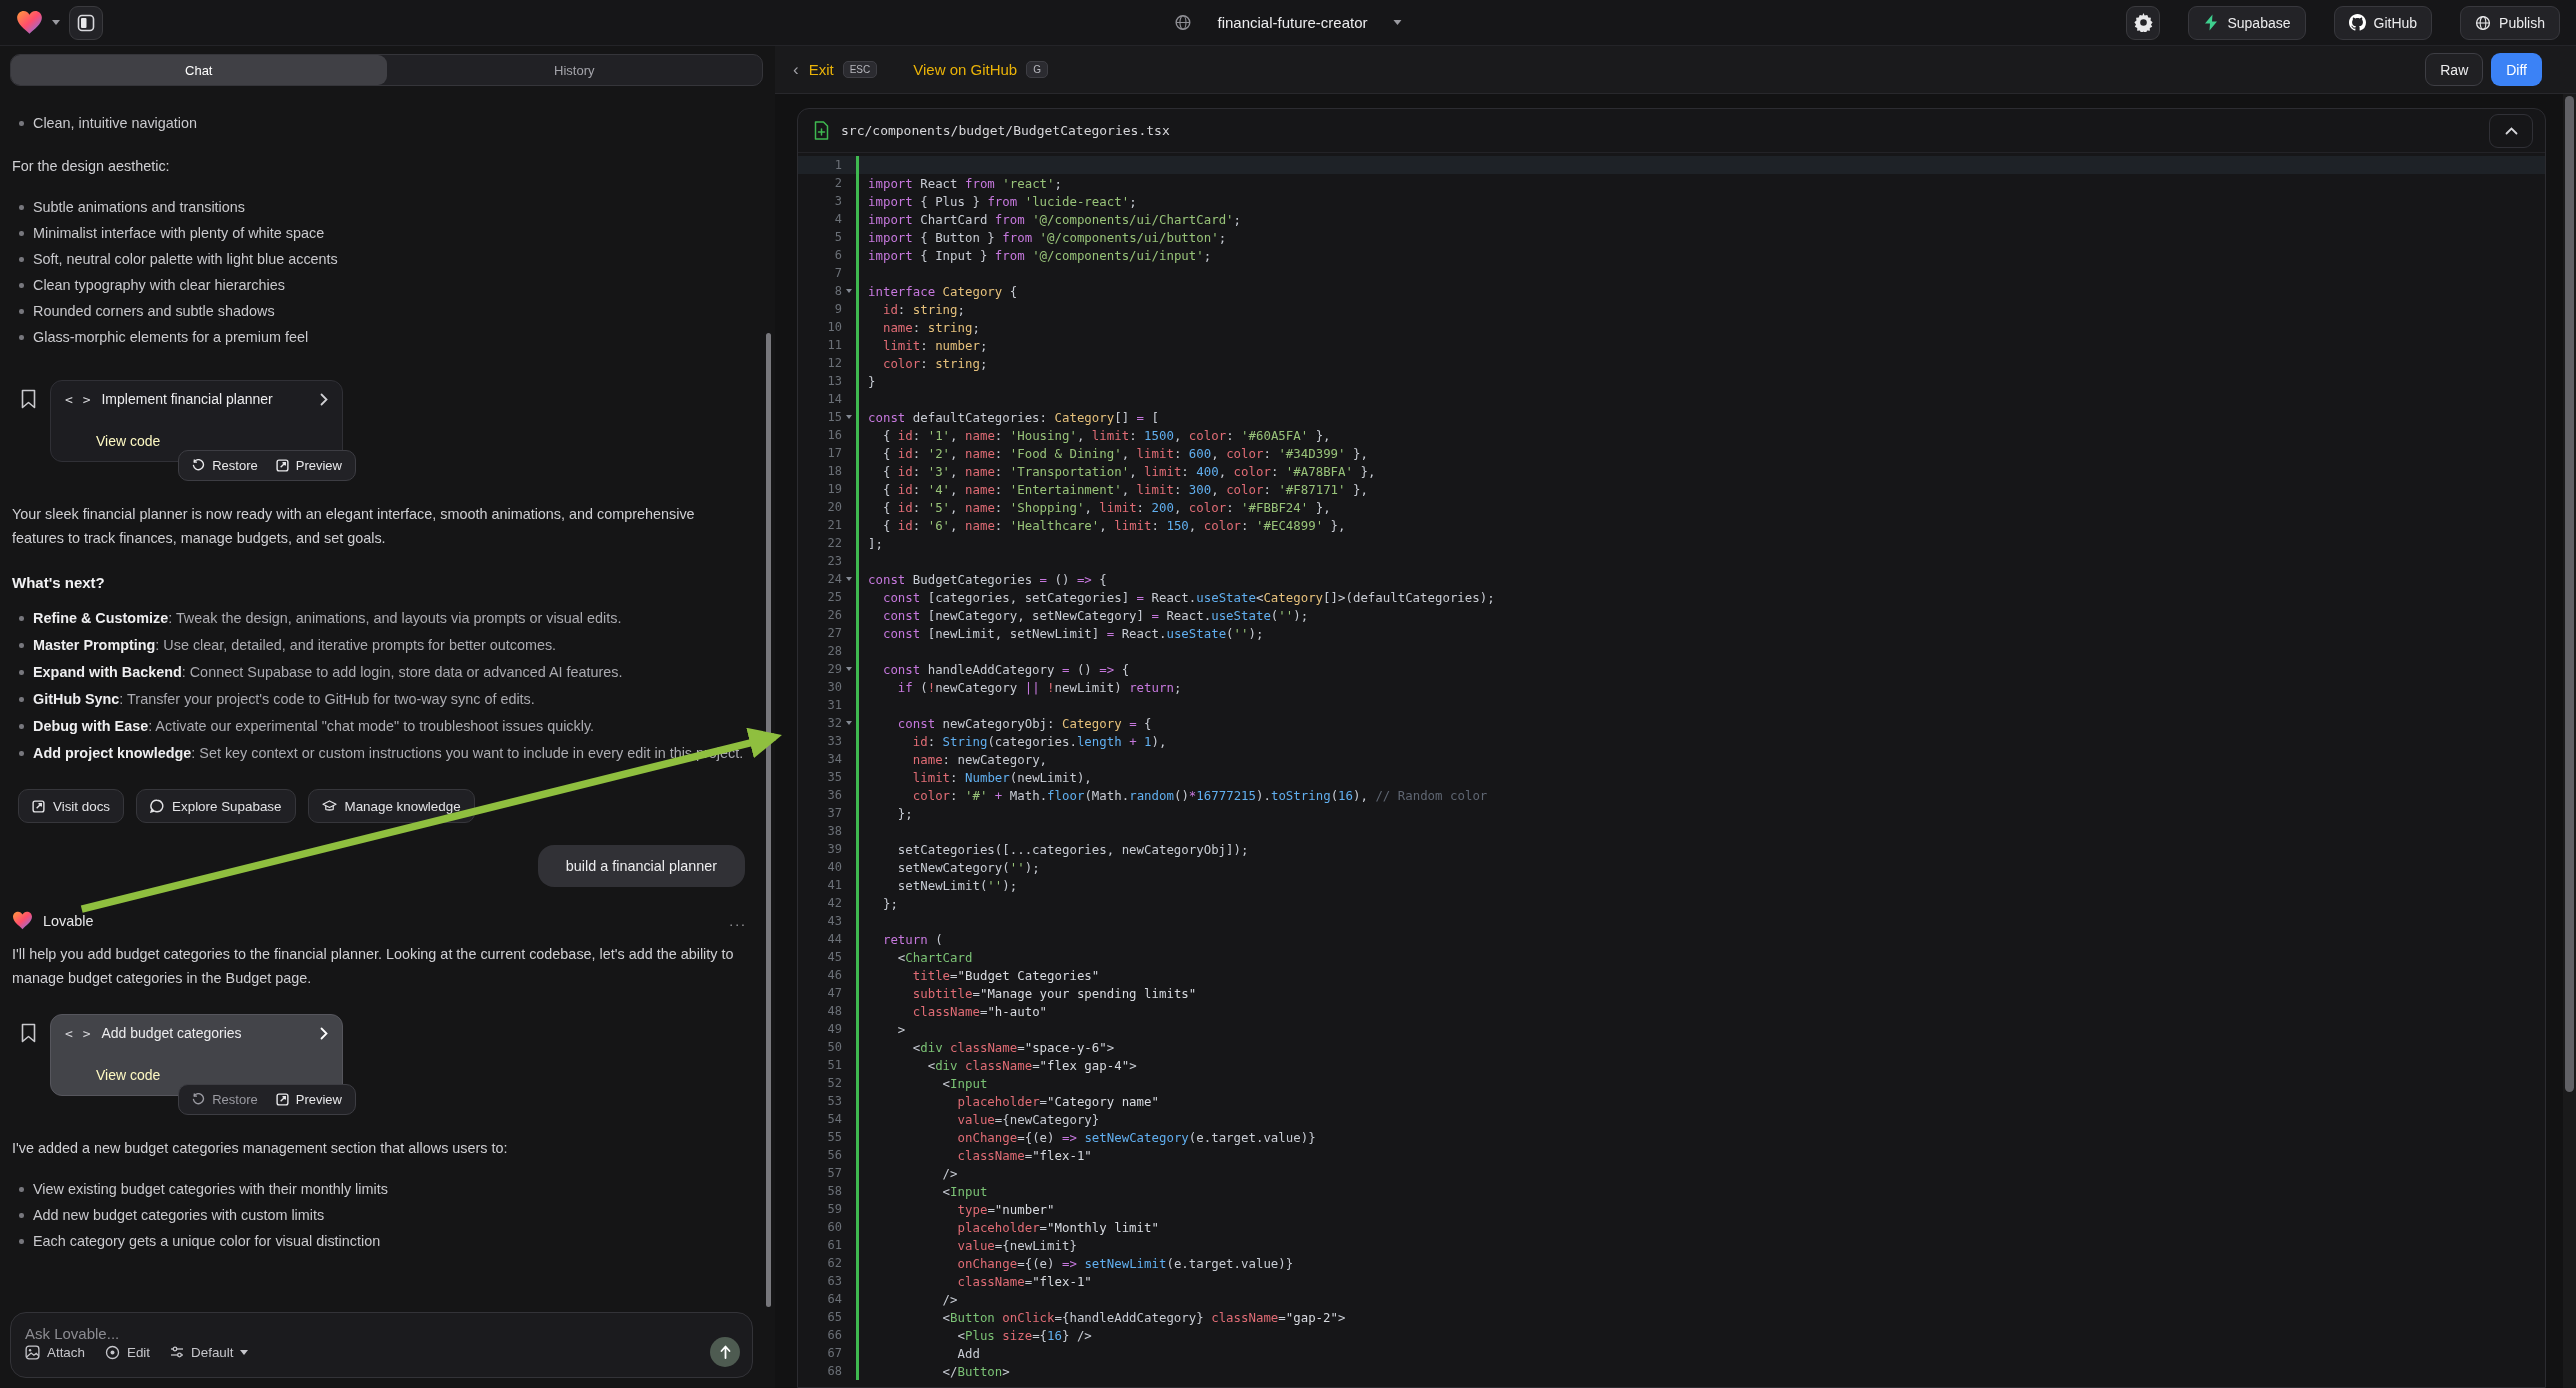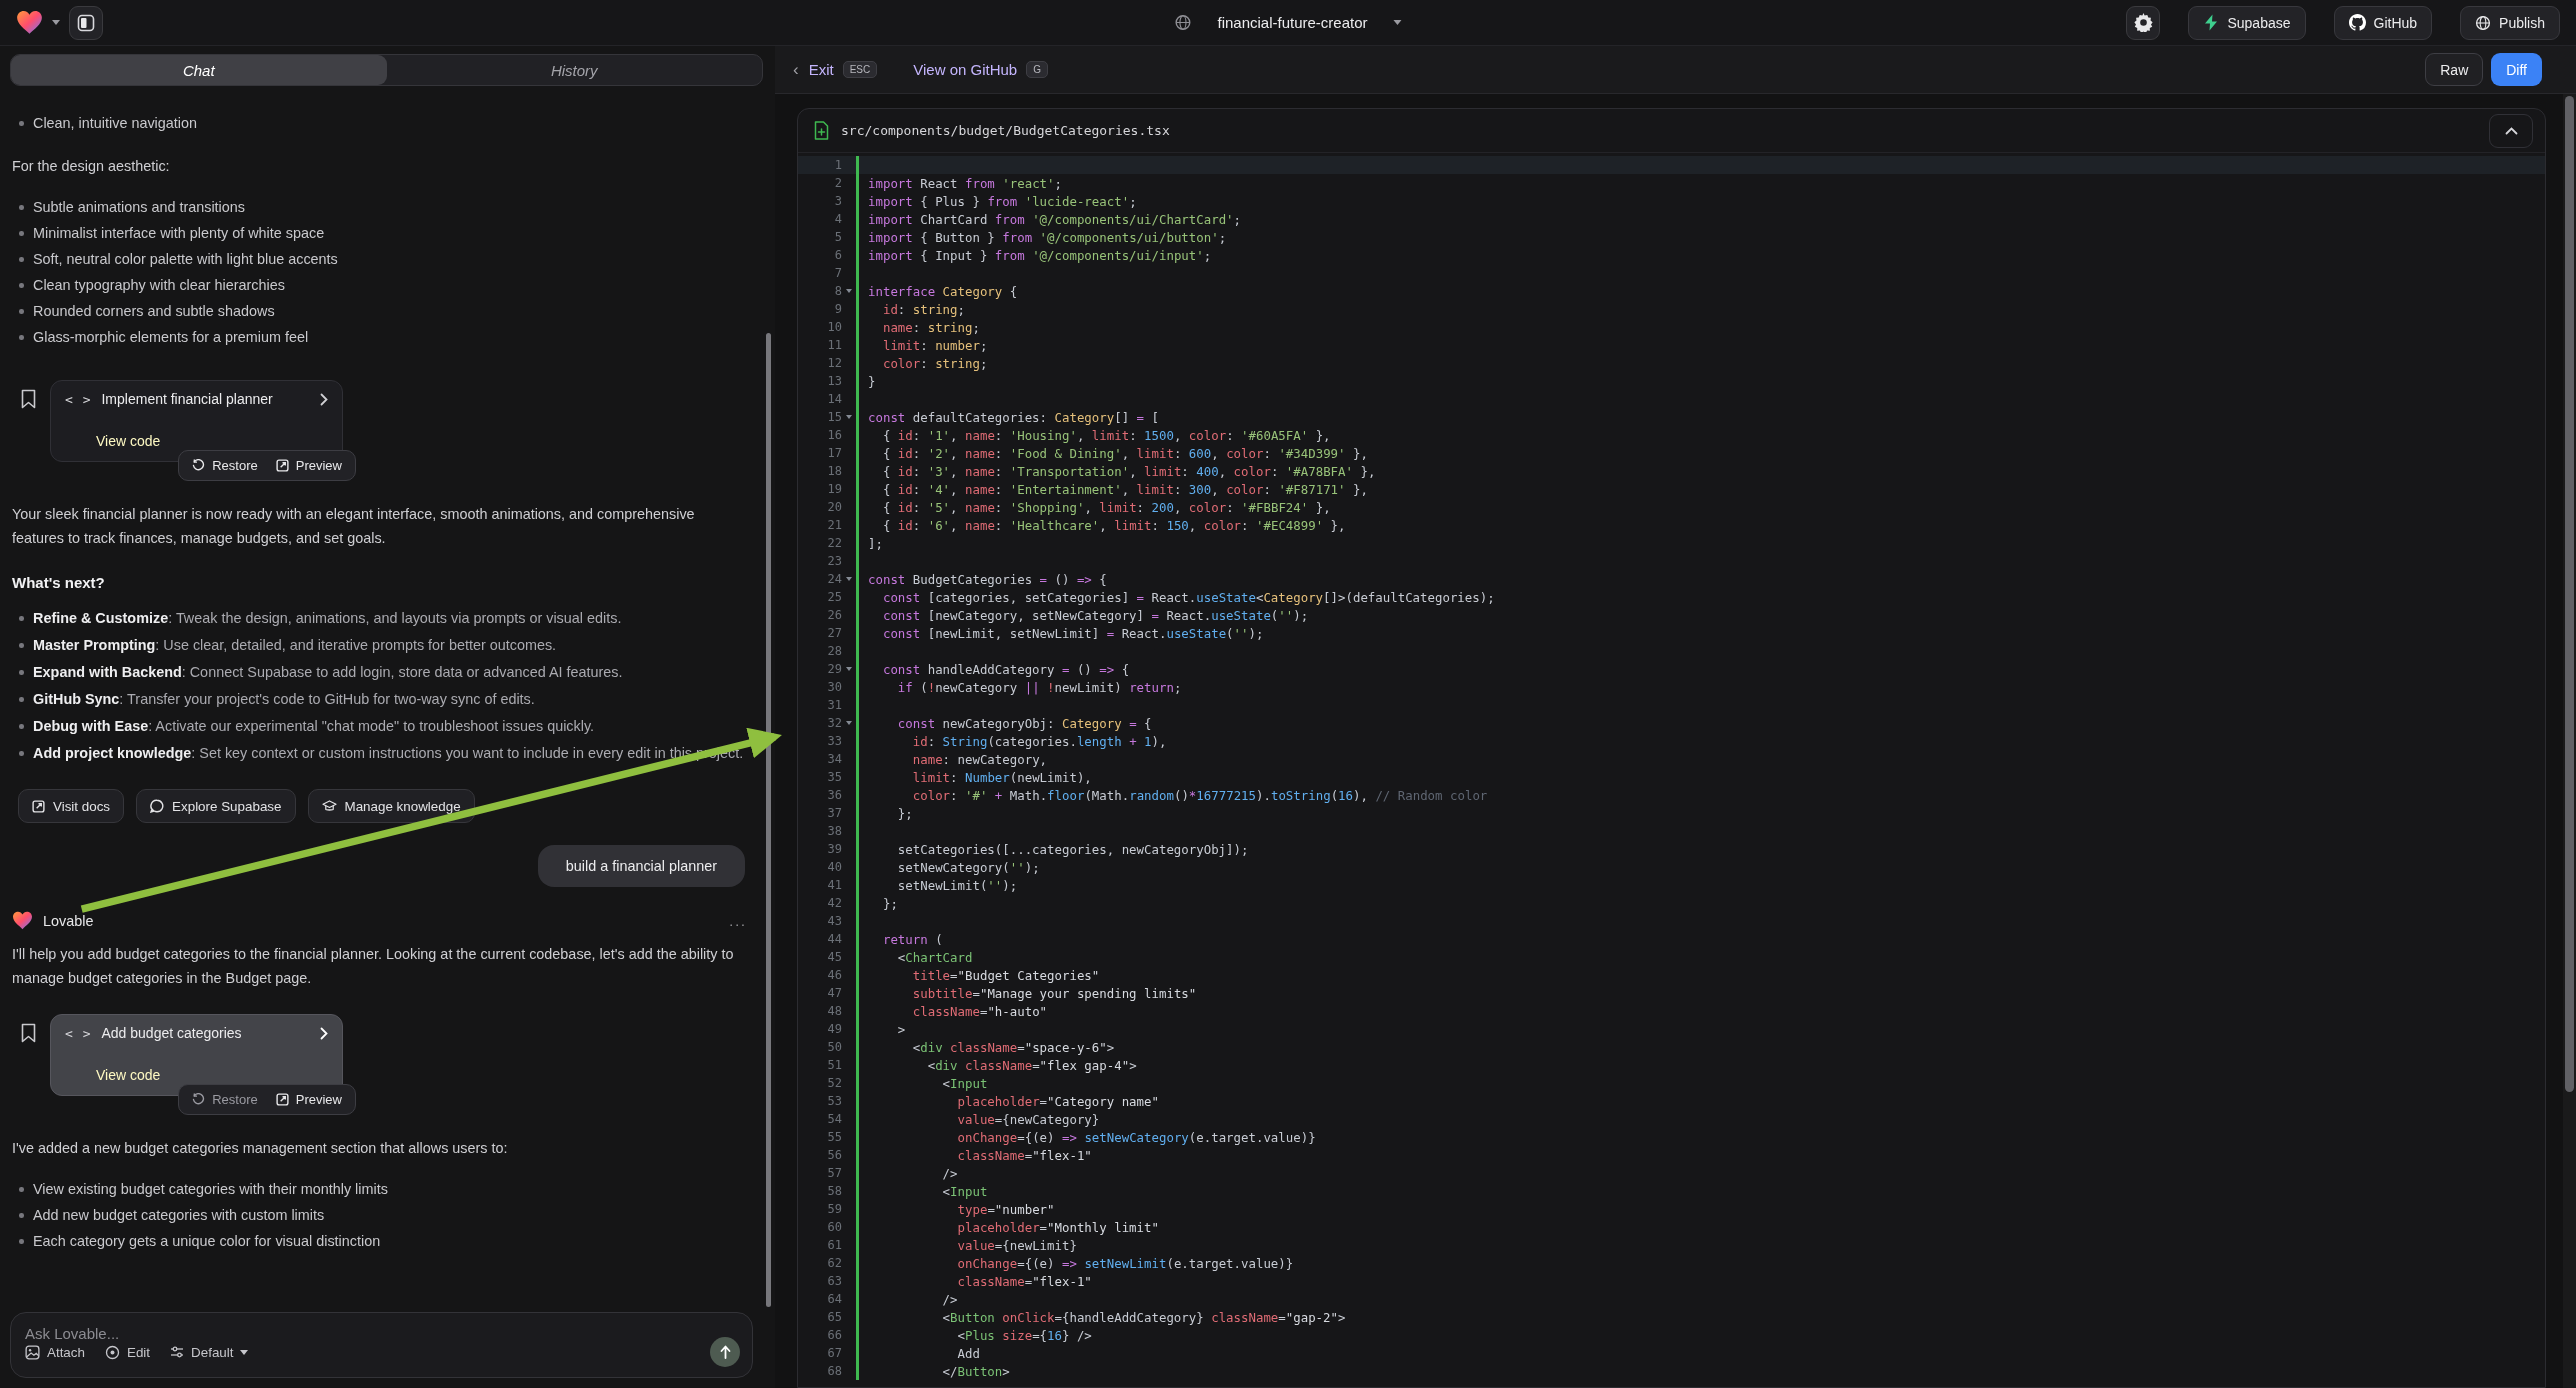--- a/index.html
+++ b/index.html
@@ -12,21 +12,21 @@
   .topbar-left { display:flex; align-items:center; gap:9px; }
   .icon-btn { width:34px; height:34px; border:1px solid #3a3a3e; background:#232327; border-radius:9px; display:flex; align-items:center; justify-content:center; color:#d8d8dc; }
   .topbar-center { position:absolute; left:50%; transform:translateX(-50%); display:flex; align-items:center; gap:26px; font-size:15px; color:#ececee; }
   .topbar-right { margin-left:auto; display:flex; align-items:center; gap:28px; }
   .tb-btn { height:34px; padding:0 14px; border:1px solid #38383d; background:#232327; border-radius:9px; color:#ececee; font-size:14px; display:flex; align-items:center; gap:8px; }
   .caret-down { width:0; height:0; border-left:4.5px solid transparent; border-right:4.5px solid transparent; border-top:5px solid #9a9aa0; }
 
   
   .chat-panel { position:absolute; top:46px; left:0; width:775px; bottom:0; background:#151516; z-index:5; }
   .tabbar { margin:8px 12px 0 10px; height:32px; background:#212125; border:1px solid #35353a; border-radius:10px; display:flex; }
-  .tab { flex:1; display:flex; align-items:center; justify-content:center; font-size:15px; color:#a4a4aa; border-radius:9px;font-style:italic; }
+  .tab { flex:1; display:flex; align-items:center; justify-content:center; font-size:13px; color:#a4a4aa; border-radius:9px; }
   .tab.active { background:#404045; color:#ffffff; }
   .chat-scroll { position:absolute; top:48px; left:0; right:0; bottom:104px; padding:10px 24px 0 12px; overflow:hidden; display:flex; flex-direction:column; }
 
   .blist { list-style:none; }
   .blist li { position:relative; padding-left:21px; line-height:26px; font-size:14.4px; color:#c9c9cd; }
   .blist li::before { content:""; position:absolute; left:7px; top:11px; width:4.5px; height:4.5px; border-radius:50%; background:#77777d; }
   .msg-p { font-size:14.4px; line-height:24px; color:#cfcfd3; max-width:737px; }
   .heading { font-size:15px; font-weight:bold; color:#f2f2f4; }
   .wn li { line-height:27px; color:#ababb1; }
   .wn b { color:#eeeef0; }
@@ -56,21 +56,21 @@
   .composer-row { position:absolute; left:14px; right:12px; bottom:10px; display:flex; align-items:center; gap:20px; color:#c6c6cb; font-size:13.4px; }
   .c-item { display:flex; align-items:center; gap:7px; }
   .send-btn { margin-left:auto; width:30px; height:30px; border-radius:50%; background:#4e5b51; display:flex; align-items:center; justify-content:center; color:#fff; }
 
   .chat-thumb { position:absolute; right:4px; top:287px; width:5px; height:974px; background:#77777c; border-radius:3px; z-index:8; }
 
   
   .code-panel { position:absolute; top:46px; left:775px; right:0; bottom:0; background:#121213; }
   .code-header { height:48px; display:flex; align-items:center; padding:0 22px 0 18px; background:#1a1a1c; border-bottom:1px solid #28282c; }
   .chev { color:#a0a0a6; font-size:17px; }
-  .hdr-label { font-size:15px; color:#c4b5fd; margin-left:10px; }
+  .hdr-label { font-size:15px; color:#eab308; margin-left:10px; }
   kbd.badge { border:1px solid #3e3e44; background:#2b2b30; border-radius:5px; font-family:"Liberation Sans",sans-serif; font-size:10px; padding:2px 6px; color:#b7b7bd; margin-left:9px; }
   .gh-group { margin-left:26px; display:flex; align-items:center; }
   .raw-btn { margin-left:auto; height:33px; padding:12px 14px; border-radius:9px; border:1px solid #3e3e44; background:#202023; color:#ececee; font-size:14px; display:flex; align-items:center; }
   .diff-btn { height:33px; padding:0 15px; border-radius:9px; background:#3b82f6; color:#fff; font-size:14px; display:flex; align-items:center; margin-left:8px; margin-right:12px; }
 
   .file-card { position:absolute; left:22px; right:30px; top:62px; bottom:0; background:#161618; border:1px solid #2c2c31; border-radius:12px 12px 0 0; overflow:hidden; }
   .file-card-header { height:44px; display:flex; align-items:center; gap:11px; padding:0 12px 0 15px; border-bottom:1px solid #232327; }
   .file-path { font-family:"DejaVu Sans Mono",monospace; font-size:13px; color:#d6d6da; }
   .collapse-btn { margin-left:auto; width:44px; height:34px; border:1px solid #303036; border-radius:9px; display:flex; align-items:center; justify-content:center; color:#d6d6da; background:transparent; }
 

